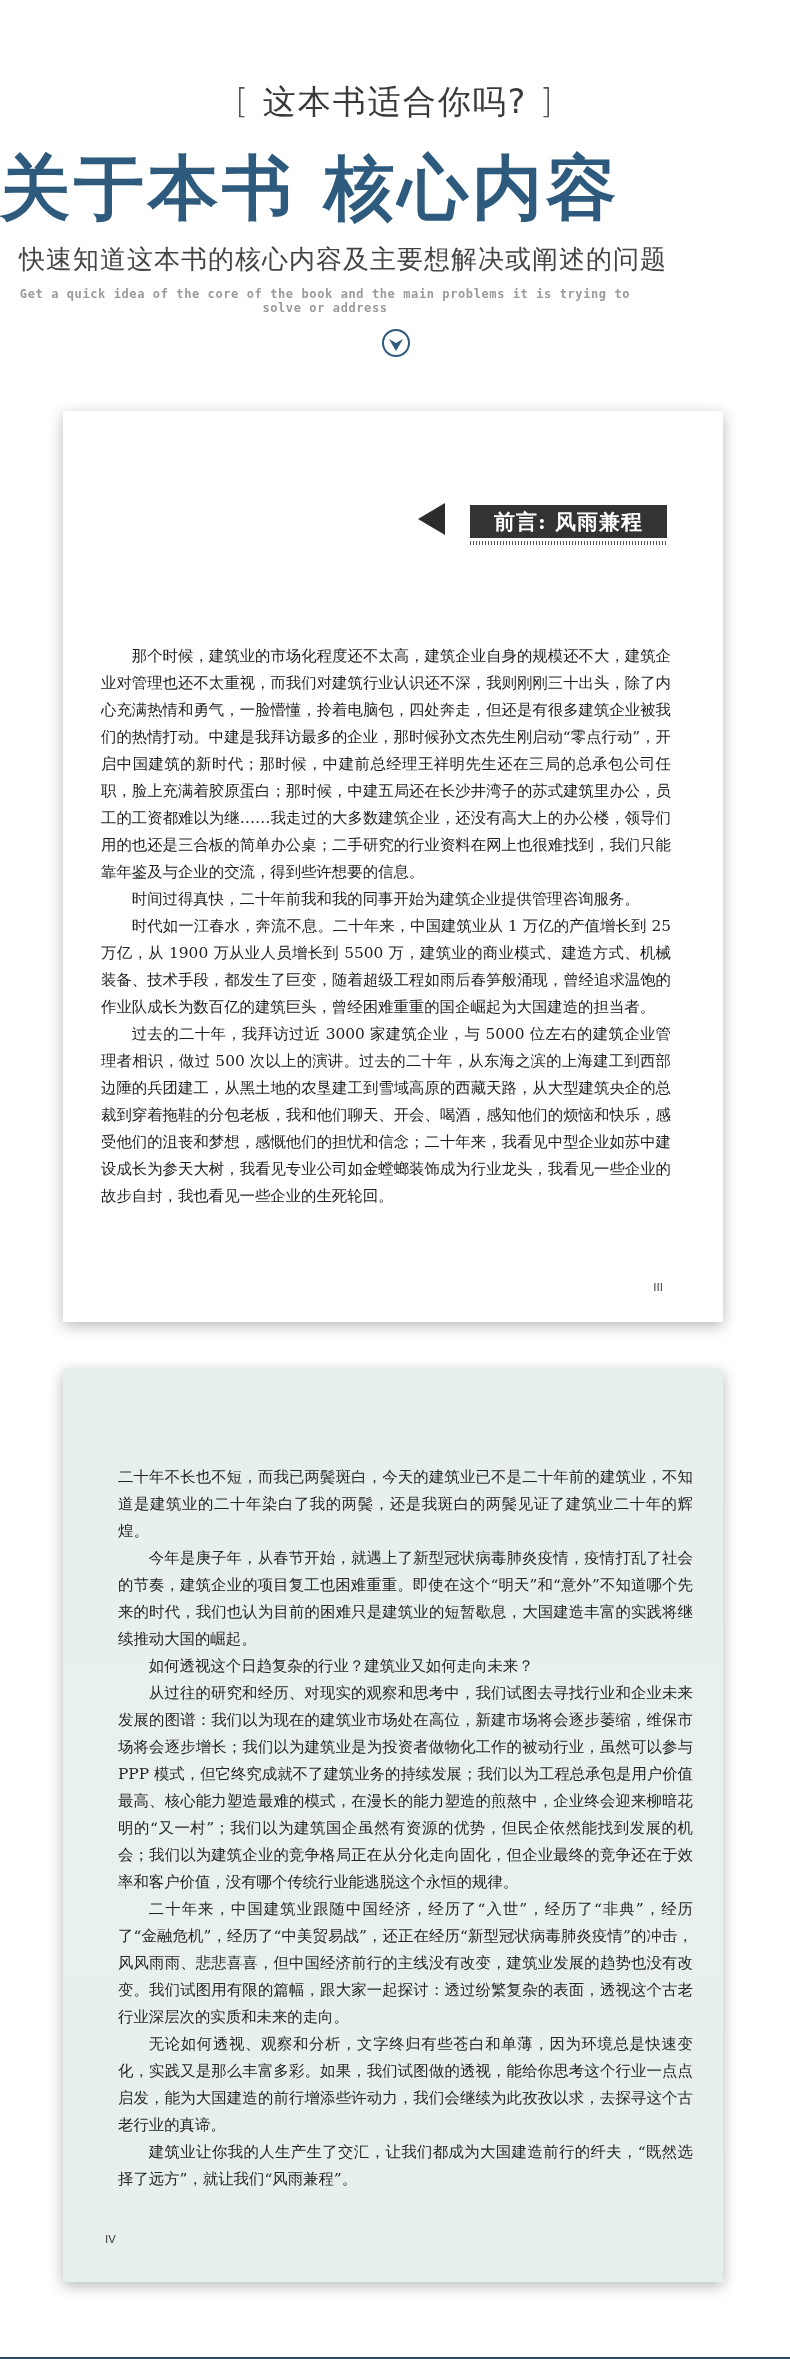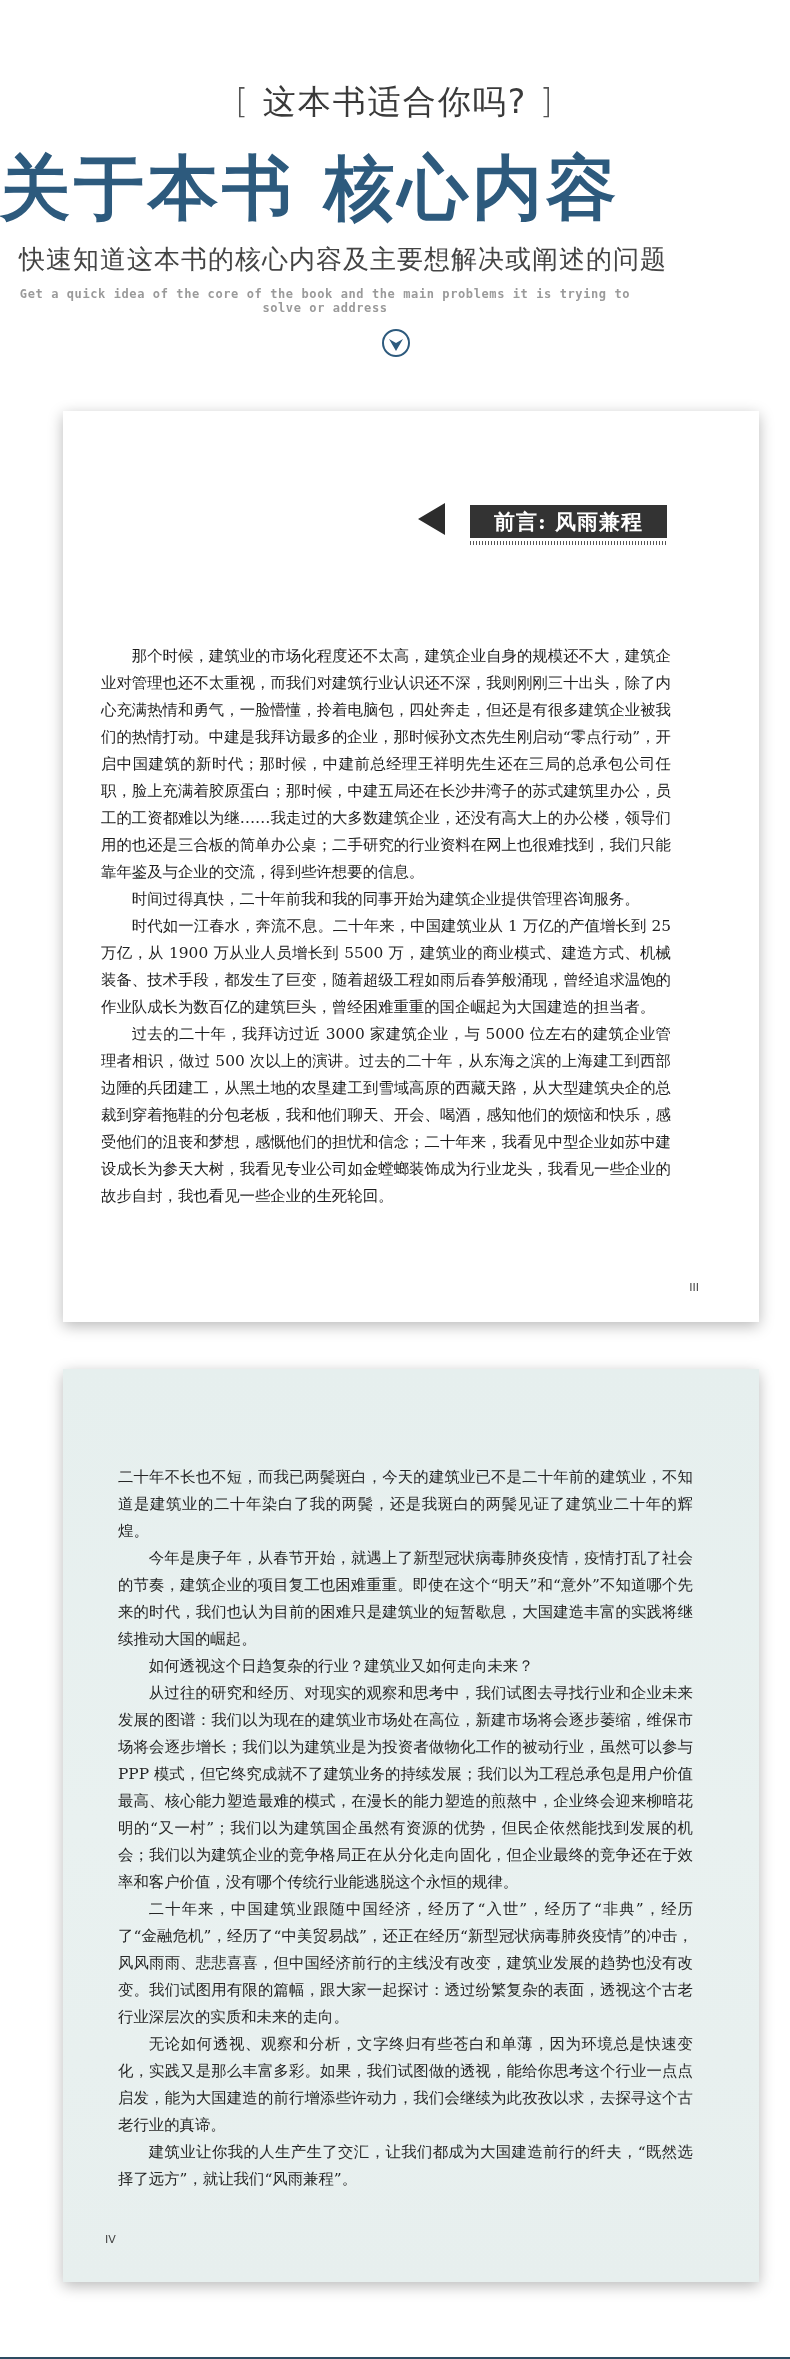--- a/index.html
+++ b/index.html
@@ -13,21 +13,21 @@
   .title { position: absolute; top: 142px; left: 0; width: 790px; text-align: left;
            font-family: "DejaVu Serif", "Liberation Serif", serif; font-weight: bold;
            font-size: 70px; color: #2d5a7d; letter-spacing: 4px; }
   .subtitle { position: absolute; top: 242px; left: 0; width: 686px; text-align: center;
               font-size: 26px; color: #444; letter-spacing: 1px; }
   .subtitle-en { position: absolute; top: 287px; left: 0; width: 650px; text-align: center;
                  font-family: "DejaVu Sans Mono", "Liberation Mono", monospace; font-size: 12px;
                  color: #9a9a9a; letter-spacing: 0.6px; font-weight: bold; }
   .down-btn { position: absolute; left: 381px; top: 328px; width: 30px; height: 30px; }
 
-  .page { position: absolute; box-shadow: 0 4px 14px rgba(0,0,0,0.28); padding-left: 36px; }
+  .page { position: absolute; box-shadow: 0 4px 14px rgba(0,0,0,0.28); }
   .page1 { left: 63px; top: 411px; width: 660px; height: 911px; background: #ffffff; }
   .page2 { left: 63px; top: 1369px; width: 660px; height: 913px;
            background: linear-gradient(180deg, #e6efee 0%, #e9f1f0 50%, #e7efee 100%); }
 
   .heading-wrap { position: absolute; left: 355px; top: 92px; width: 260px; height: 50px; }
   .heading-tri { position: absolute; left: 0; top: 0; width: 0; height: 0;
                  border-top: 16px solid transparent; border-bottom: 16px solid transparent;
                  border-right: 27px solid #2c2c2c; }
   .heading-box { position: absolute; left: 52px; top: 2px; width: 197px; height: 33px;
                  background: #333333; color: #ffffff; font-weight: bold; font-size: 21px;

